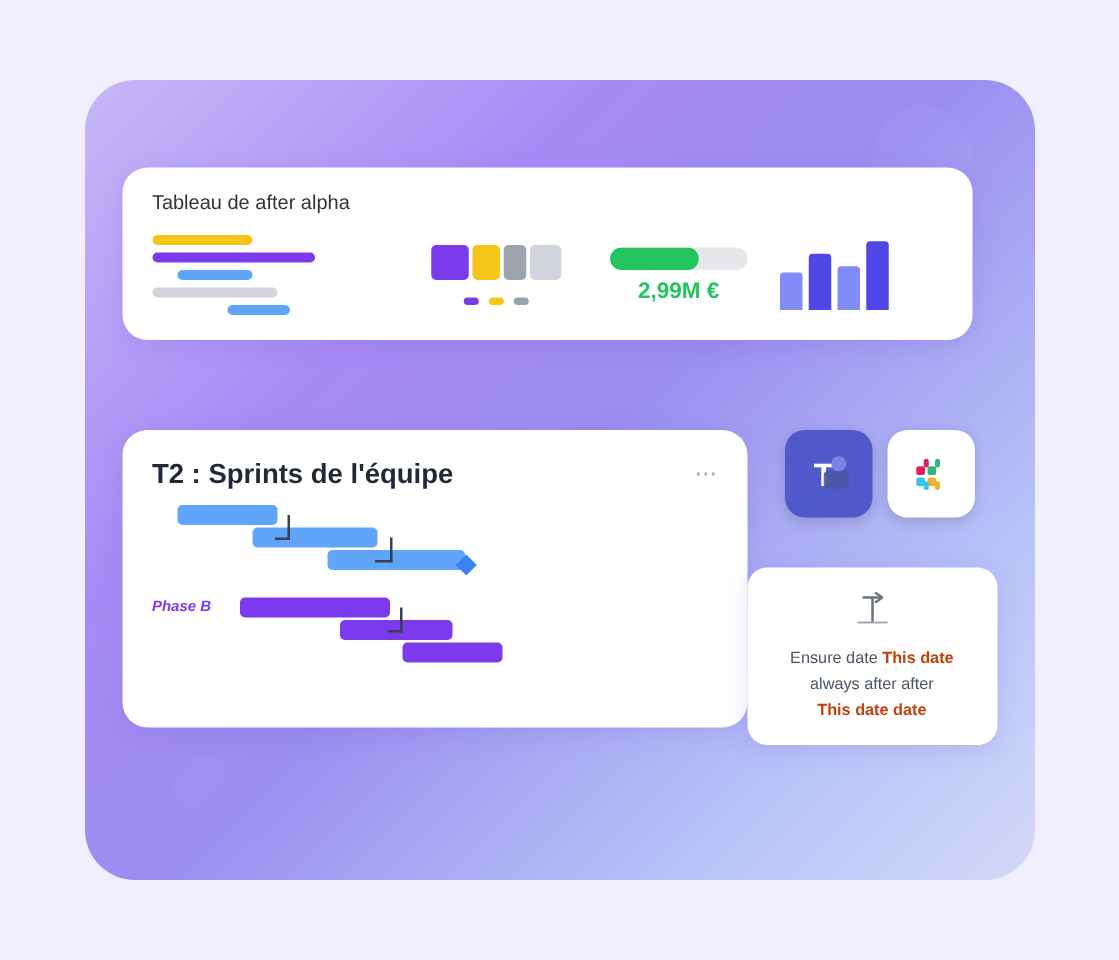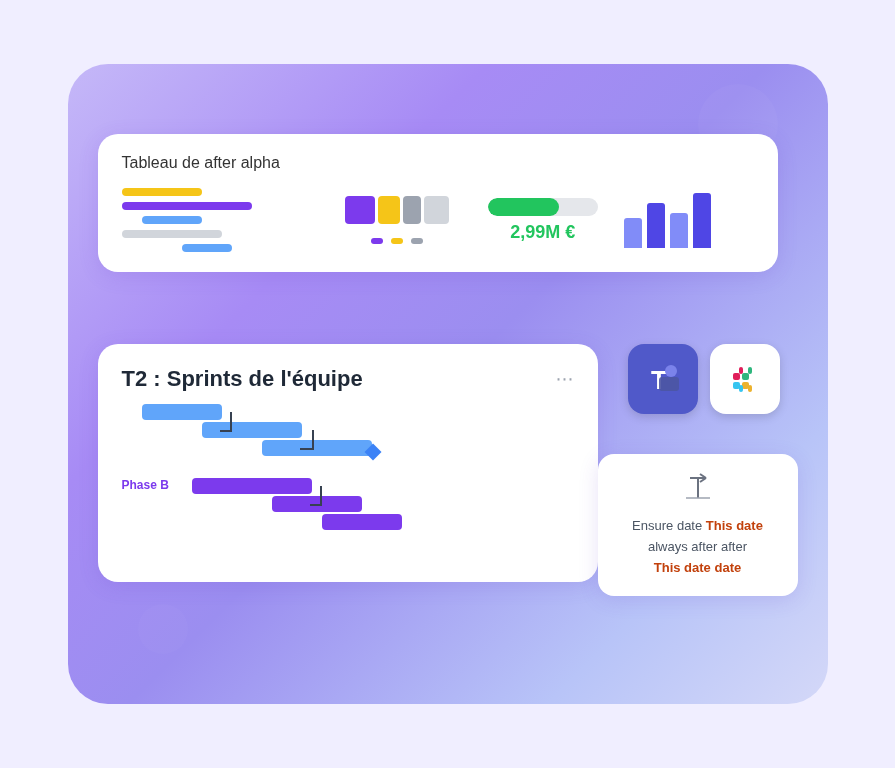--- a/index.html
+++ b/index.html
@@ -415,21 +415,21 @@
         <div style="position:absolute; left:98px; top:12px; width:12px; height:20px; border-right:2px solid #374151; border-bottom:2px solid #374151; z-index:2;"></div>
         <div class="sg-bar sg-blue pa-bar2"></div>
 
         <div style="position:absolute; left:178px; top:30px; width:14px; height:20px; border-right:2px solid #374151; border-bottom:2px solid #374151; z-index:2;"></div>
         <div class="sg-bar sg-blue pa-bar3"></div>
 
         <div class="diamond" style="left:245px; top:46px; z-index:3;"></div>
       </div>
 
       <div style="display:flex; align-items:flex-start; margin-top:4px;">
-        <div class="gantt-row-label" style="padding-top:4px;">Phase B</div>
+        <div class="gantt-row-label" style="padding-top:4px;font-style:italic;">Phase B</div>
         <div style="position:relative; flex:1; height:70px;">
           <div class="sg-bar sg-purple pb-bar1"></div>
 
           <div style="position:absolute; left:118px; top:12px; width:12px; height:20px; border-right:2px solid #374151; border-bottom:2px solid #374151; z-index:2;"></div>
           <div class="sg-bar sg-purple pb-bar2"></div>
           <div class="sg-bar sg-purple pb-bar3"></div>
         </div>
       </div>
     </div>
   </div>

